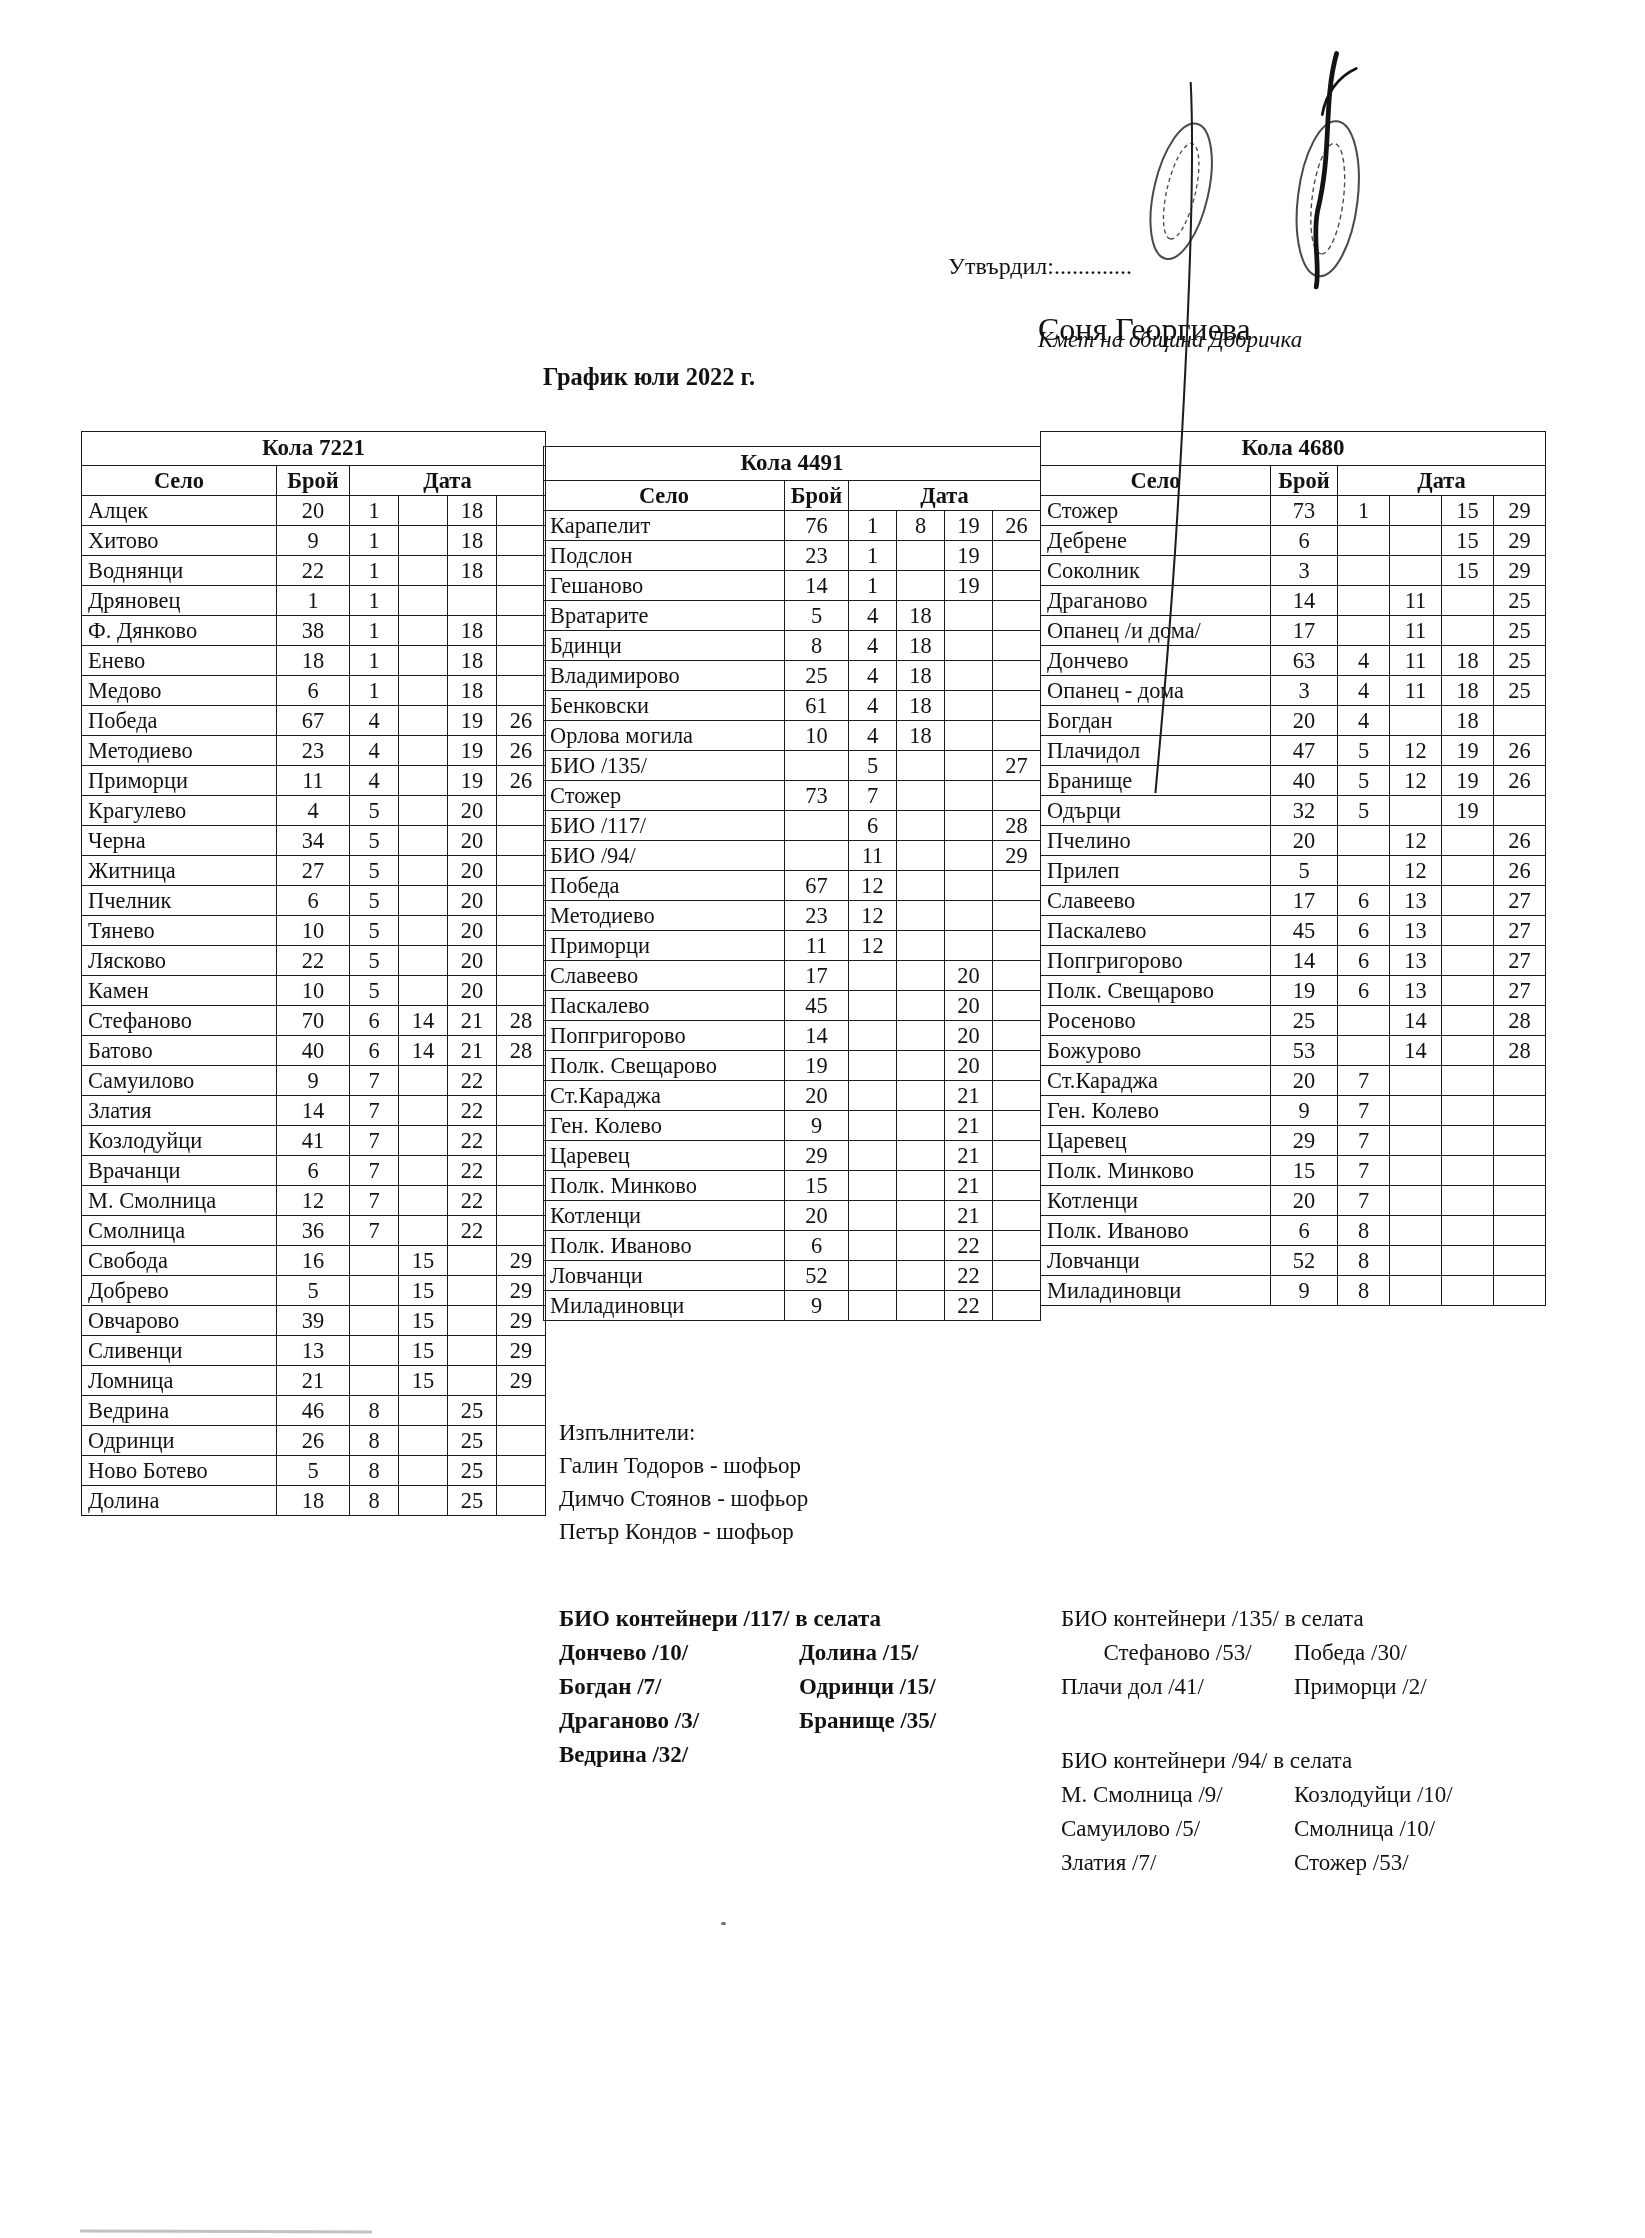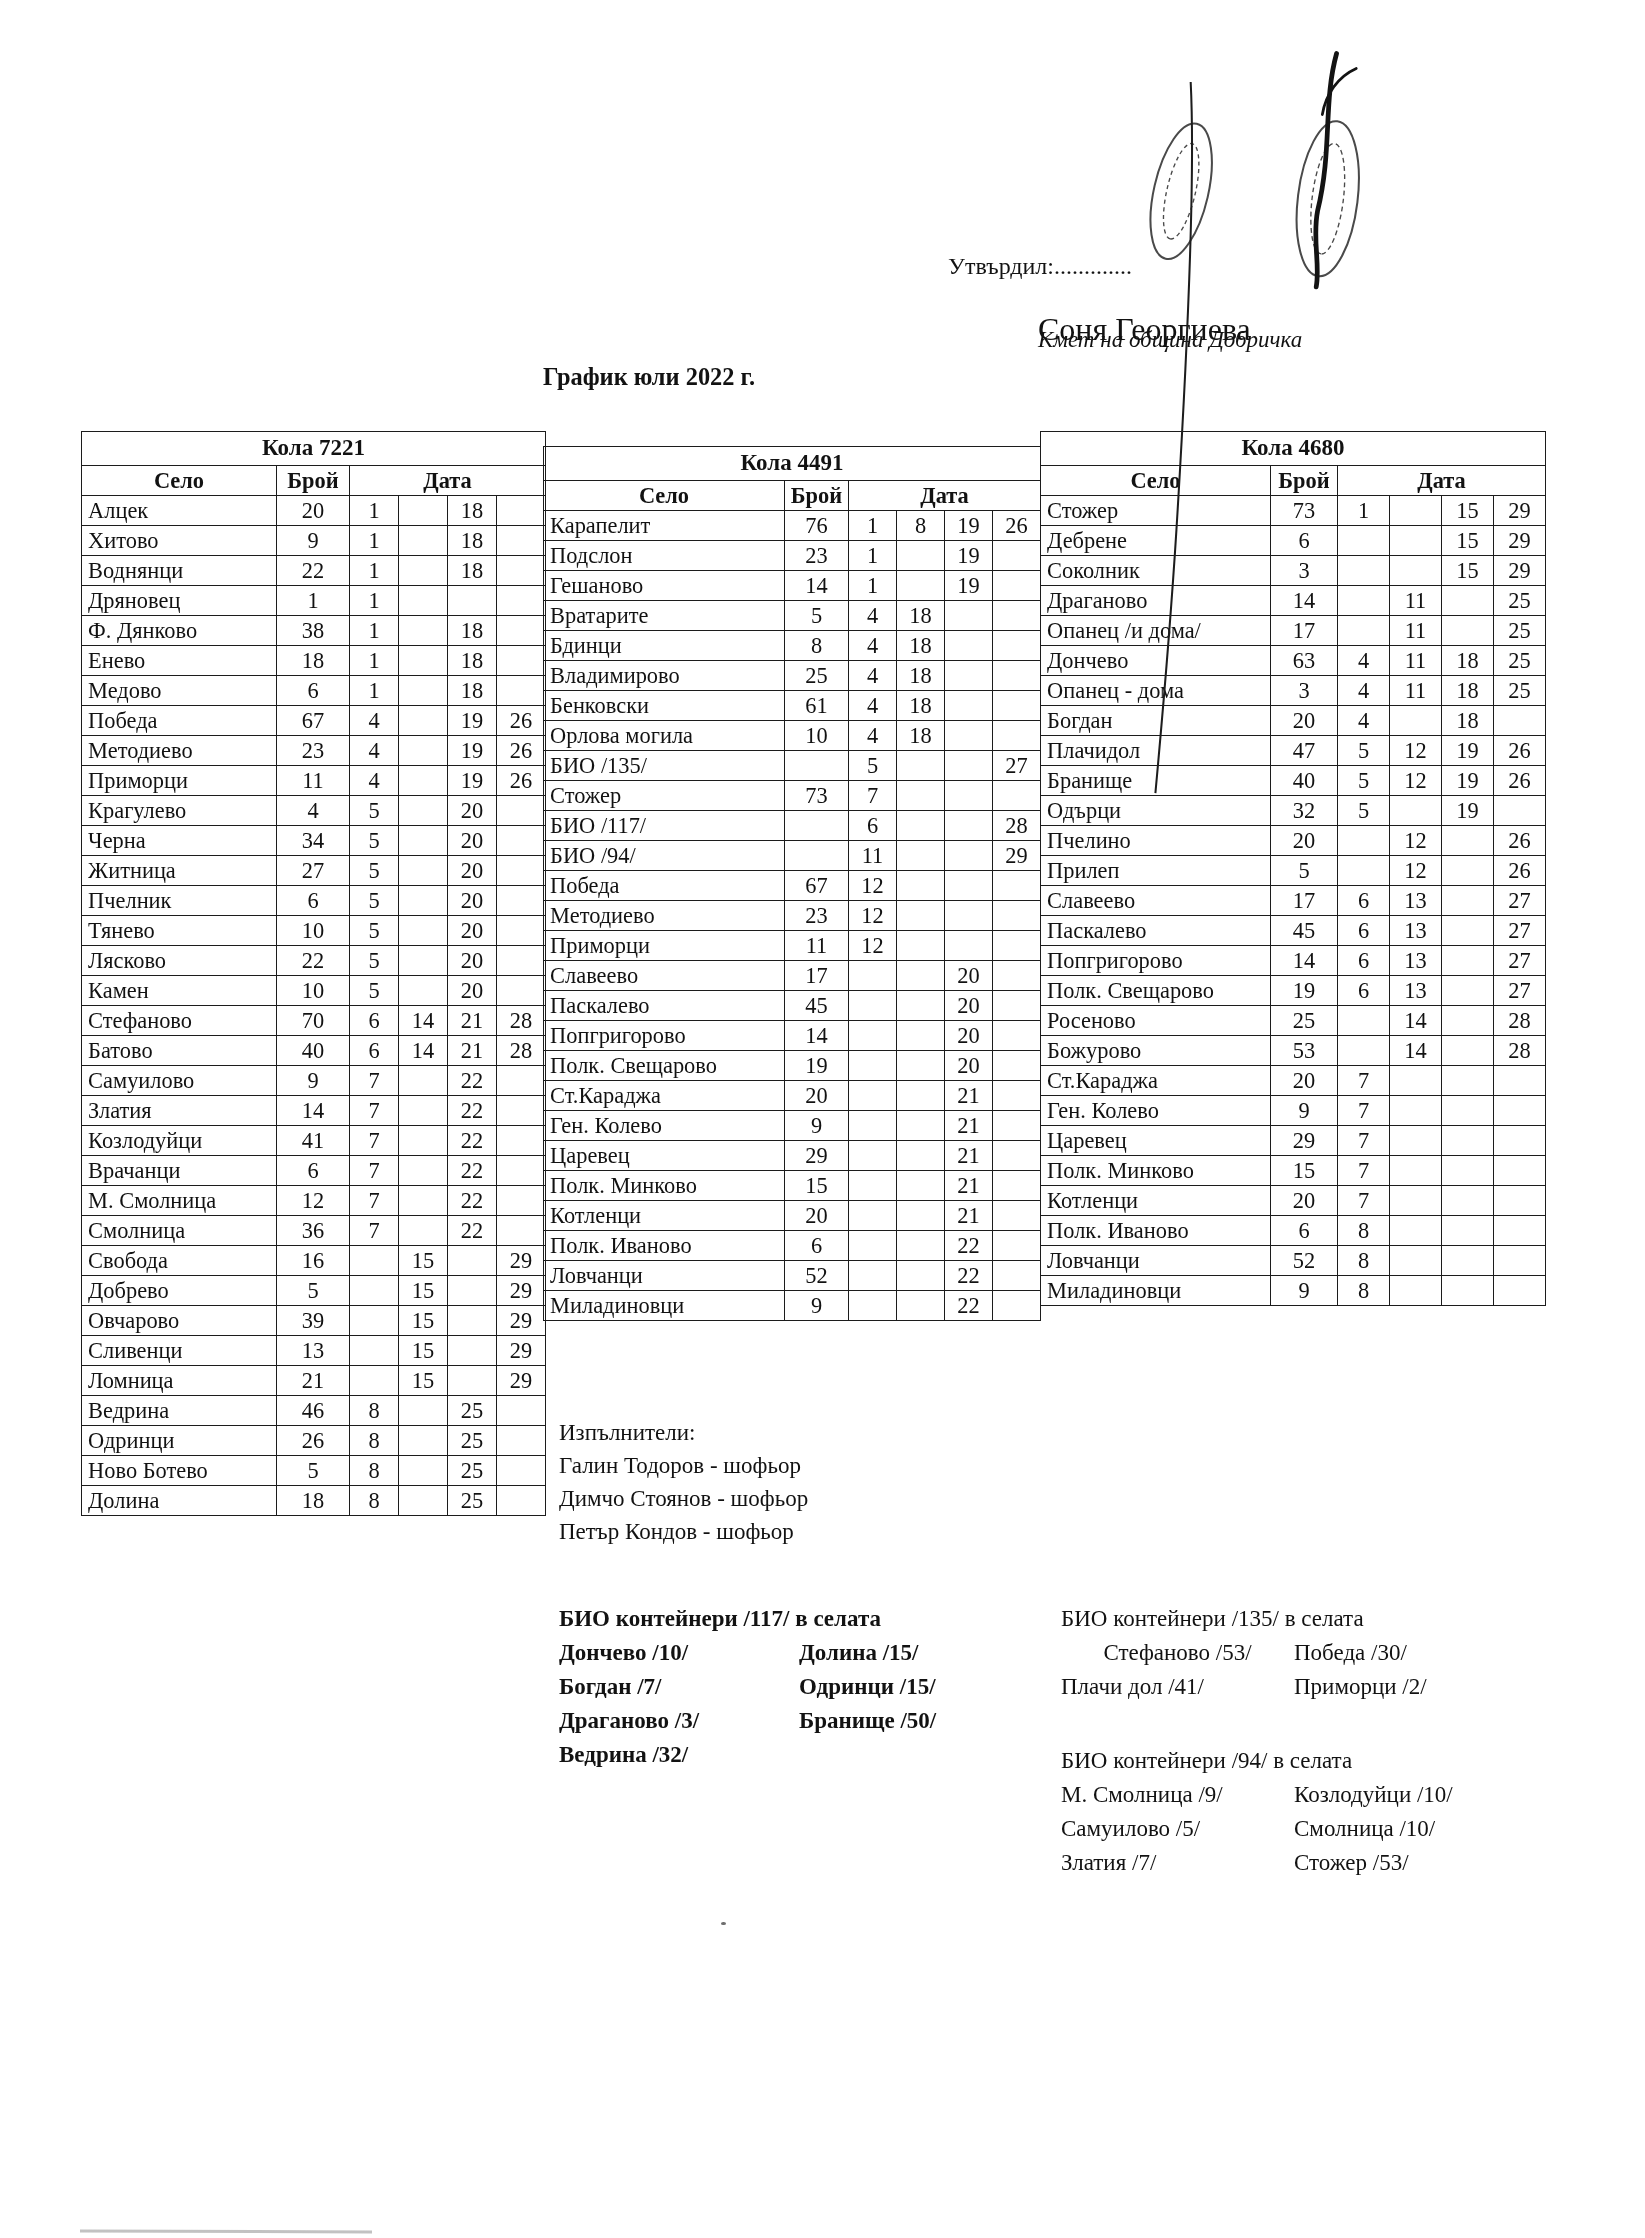--- a/index.html
+++ b/index.html
@@ -830,21 +830,21 @@
       <div class="bio-row">
         <span style="width: 240px;">Дончево /10/</span>
         <span style="width: 240px;">Долина /15/</span>
       </div>
       <div class="bio-row">
         <span style="width: 240px;">Богдан /7/</span>
         <span style="width: 240px;">Одринци /15/</span>
       </div>
       <div class="bio-row">
         <span style="width: 240px;">Драганово /3/</span>
-        <span style="width: 240px;">Бранище /50/</span>
+        <span style="width: 240px;">Бранище /35/</span>
       </div>
       <div class="bio-row">
         <span style="width: 240px;">Ведрина /32/</span>
         <span style="width: 240px;"></span>
       </div>
     </div>
     <div class="abs bio" style="left: 1061px; top: 1602px;">
       <div class="bio-title">БИО контейнери /135/ в селата</div>
       <div class="bio-row">
         <span style="width: 233px; text-align: center;">Стефаново /53/</span>

